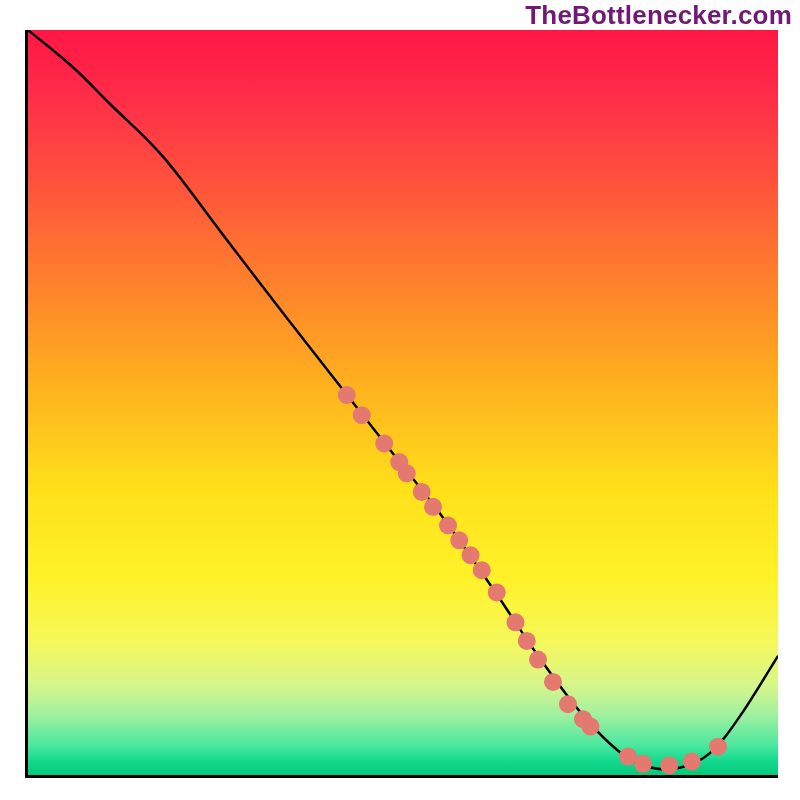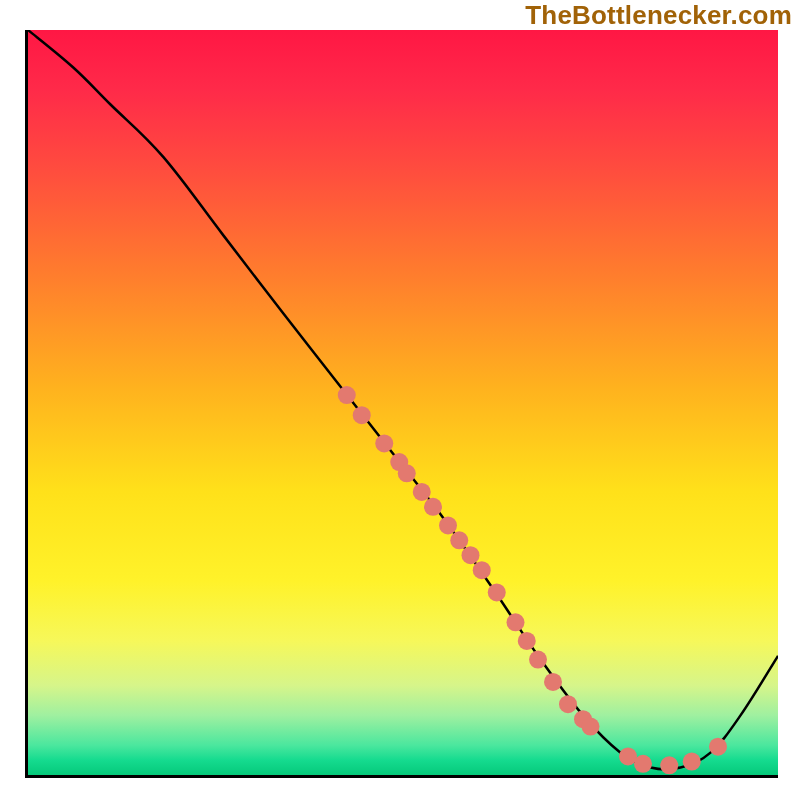--- a/index.html
+++ b/index.html
@@ -14,21 +14,21 @@
     position: relative;
     width: 800px;
     height: 800px;
   }
   .watermark {
     position: absolute;
     top: 0;
     right: 8px;
     font-size: 26px;
     font-weight: 600;
-    color: #a16207;
+    color: #701a75;
     letter-spacing: 0.2px;
     z-index: 5;
   }
   .plot {
     position: absolute;
     left: 25px;
     top: 30px;
     width: 750px;
     height: 745px;
     border-left: 3px solid #000;

